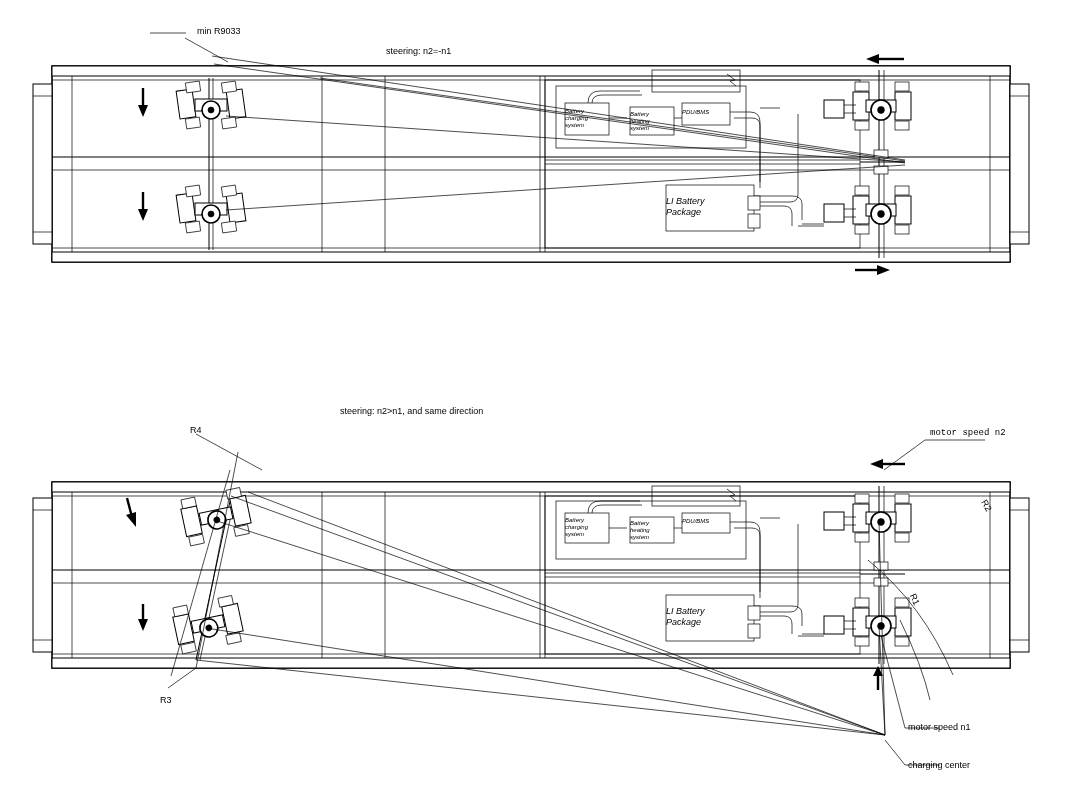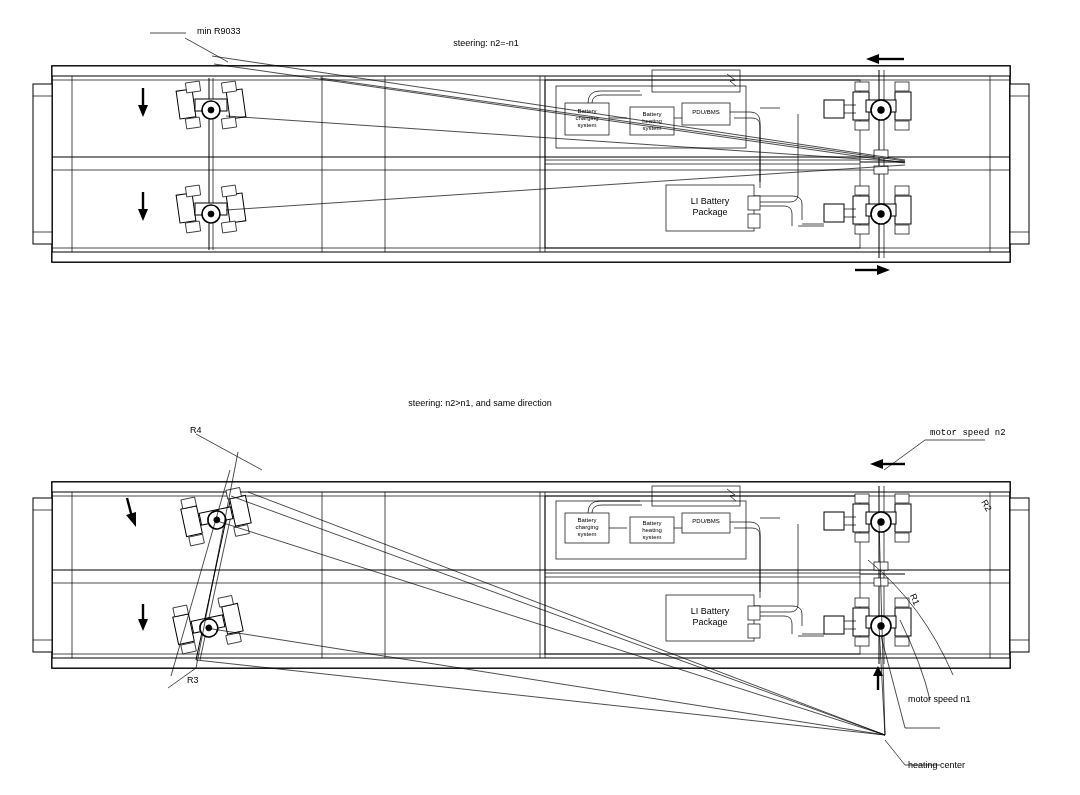--- a/index.html
+++ b/index.html
@@ -1,21 +1,21 @@
 <!DOCTYPE html>
 <html><head>
 <meta charset="utf-8">
 <style>
   html,body{margin:0;padding:0;background:#ffffff;}
   body{width:1080px;height:795px;position:relative;overflow:hidden;
        font-family:"Liberation Sans",sans-serif;color:#000;}
   .stage{position:absolute;left:0;top:0;width:1080px;height:795px;}
   .lbl{position:absolute;font-size:9px;line-height:1.15;white-space:nowrap;}
-  .lbl.c{text-align:center;}
-  .box-lbl{position:absolute;font-size:6px;line-height:1.2;text-align:center;white-space:pre-line;}
+  .lbl.c{text-align:left;margin-top:8px;}
+  .box-lbl{position:absolute;font-size:6px;line-height:1.2;text-align:left;white-space:pre-line;font-style:italic;}
   .box-lbl.big{font-size:9px;line-height:1.25;}
   svg{position:absolute;left:0;top:0;}
   .ln{stroke:#000;fill:none;}
   .w1{stroke-width:1;}
   .w15{stroke-width:1.6;}
   .w2{stroke-width:2.4;}
   .thin{stroke-width:0.7;}
   .fillw{fill:#fff;}
   .fillb{fill:#000;}
 </style>
@@ -349,34 +349,34 @@
   <div class="box-lbl" style="left:565px;top:108px;width:44px;">Battery
 charging
 system</div>
   <div class="box-lbl" style="left:630px;top:111px;width:44px;">Battery
 heating
 system</div>
   <div class="box-lbl" style="left:682px;top:109px;width:48px;">PDU/BMS</div>
   <div class="box-lbl big" style="left:666px;top:196px;width:88px;">LI Battery
 Package</div>
 
-  <div class="lbl c" style="left:330px;top:398px;width:300px;">steering: n2&gt;n1, and  same direction</div>
+  <div class="lbl c" style="left:340px;top:398px;width:300px;">steering: n2&gt;n1, and  same direction</div>
 
   <div class="box-lbl" style="left:565px;top:517px;width:44px;">Battery
 charging
 system</div>
   <div class="box-lbl" style="left:630px;top:520px;width:44px;">Battery
 heating
 system</div>
   <div class="box-lbl" style="left:682px;top:518px;width:48px;">PDU/BMS</div>
   <div class="box-lbl big" style="left:666px;top:606px;width:88px;">LI Battery
 Package</div>
 
   <div class="lbl" style="left:190px;top:425px;text-align:center;">R4</div>
-  <div class="lbl" style="left:160px;top:675px;margin-left:27px;">R3</div>
+  <div class="lbl" style="left:160px;top:695px;">R3</div>
   <div class="lbl" style="left:988px;top:498px;transform:rotate(60deg);transform-origin:0 0;">R2</div>
   <div class="lbl" style="left:917px;top:592px;transform:rotate(66deg);transform-origin:0 0;">R1</div>
 
   <div class="lbl" style="left:930px;top:428px;font-family:Liberation Mono, monospace;">motor speed n2</div>
-  <div class="lbl" style="left:908px;top:694px;">motor speed n1</div>
-  <div class="lbl" style="left:908px;top:760px;">heating center</div>
+  <div class="lbl" style="left:908px;top:722px;">motor speed n1</div>
+  <div class="lbl" style="left:908px;top:760px;">charging center</div>
 
 </div>
 
 </body></html>

